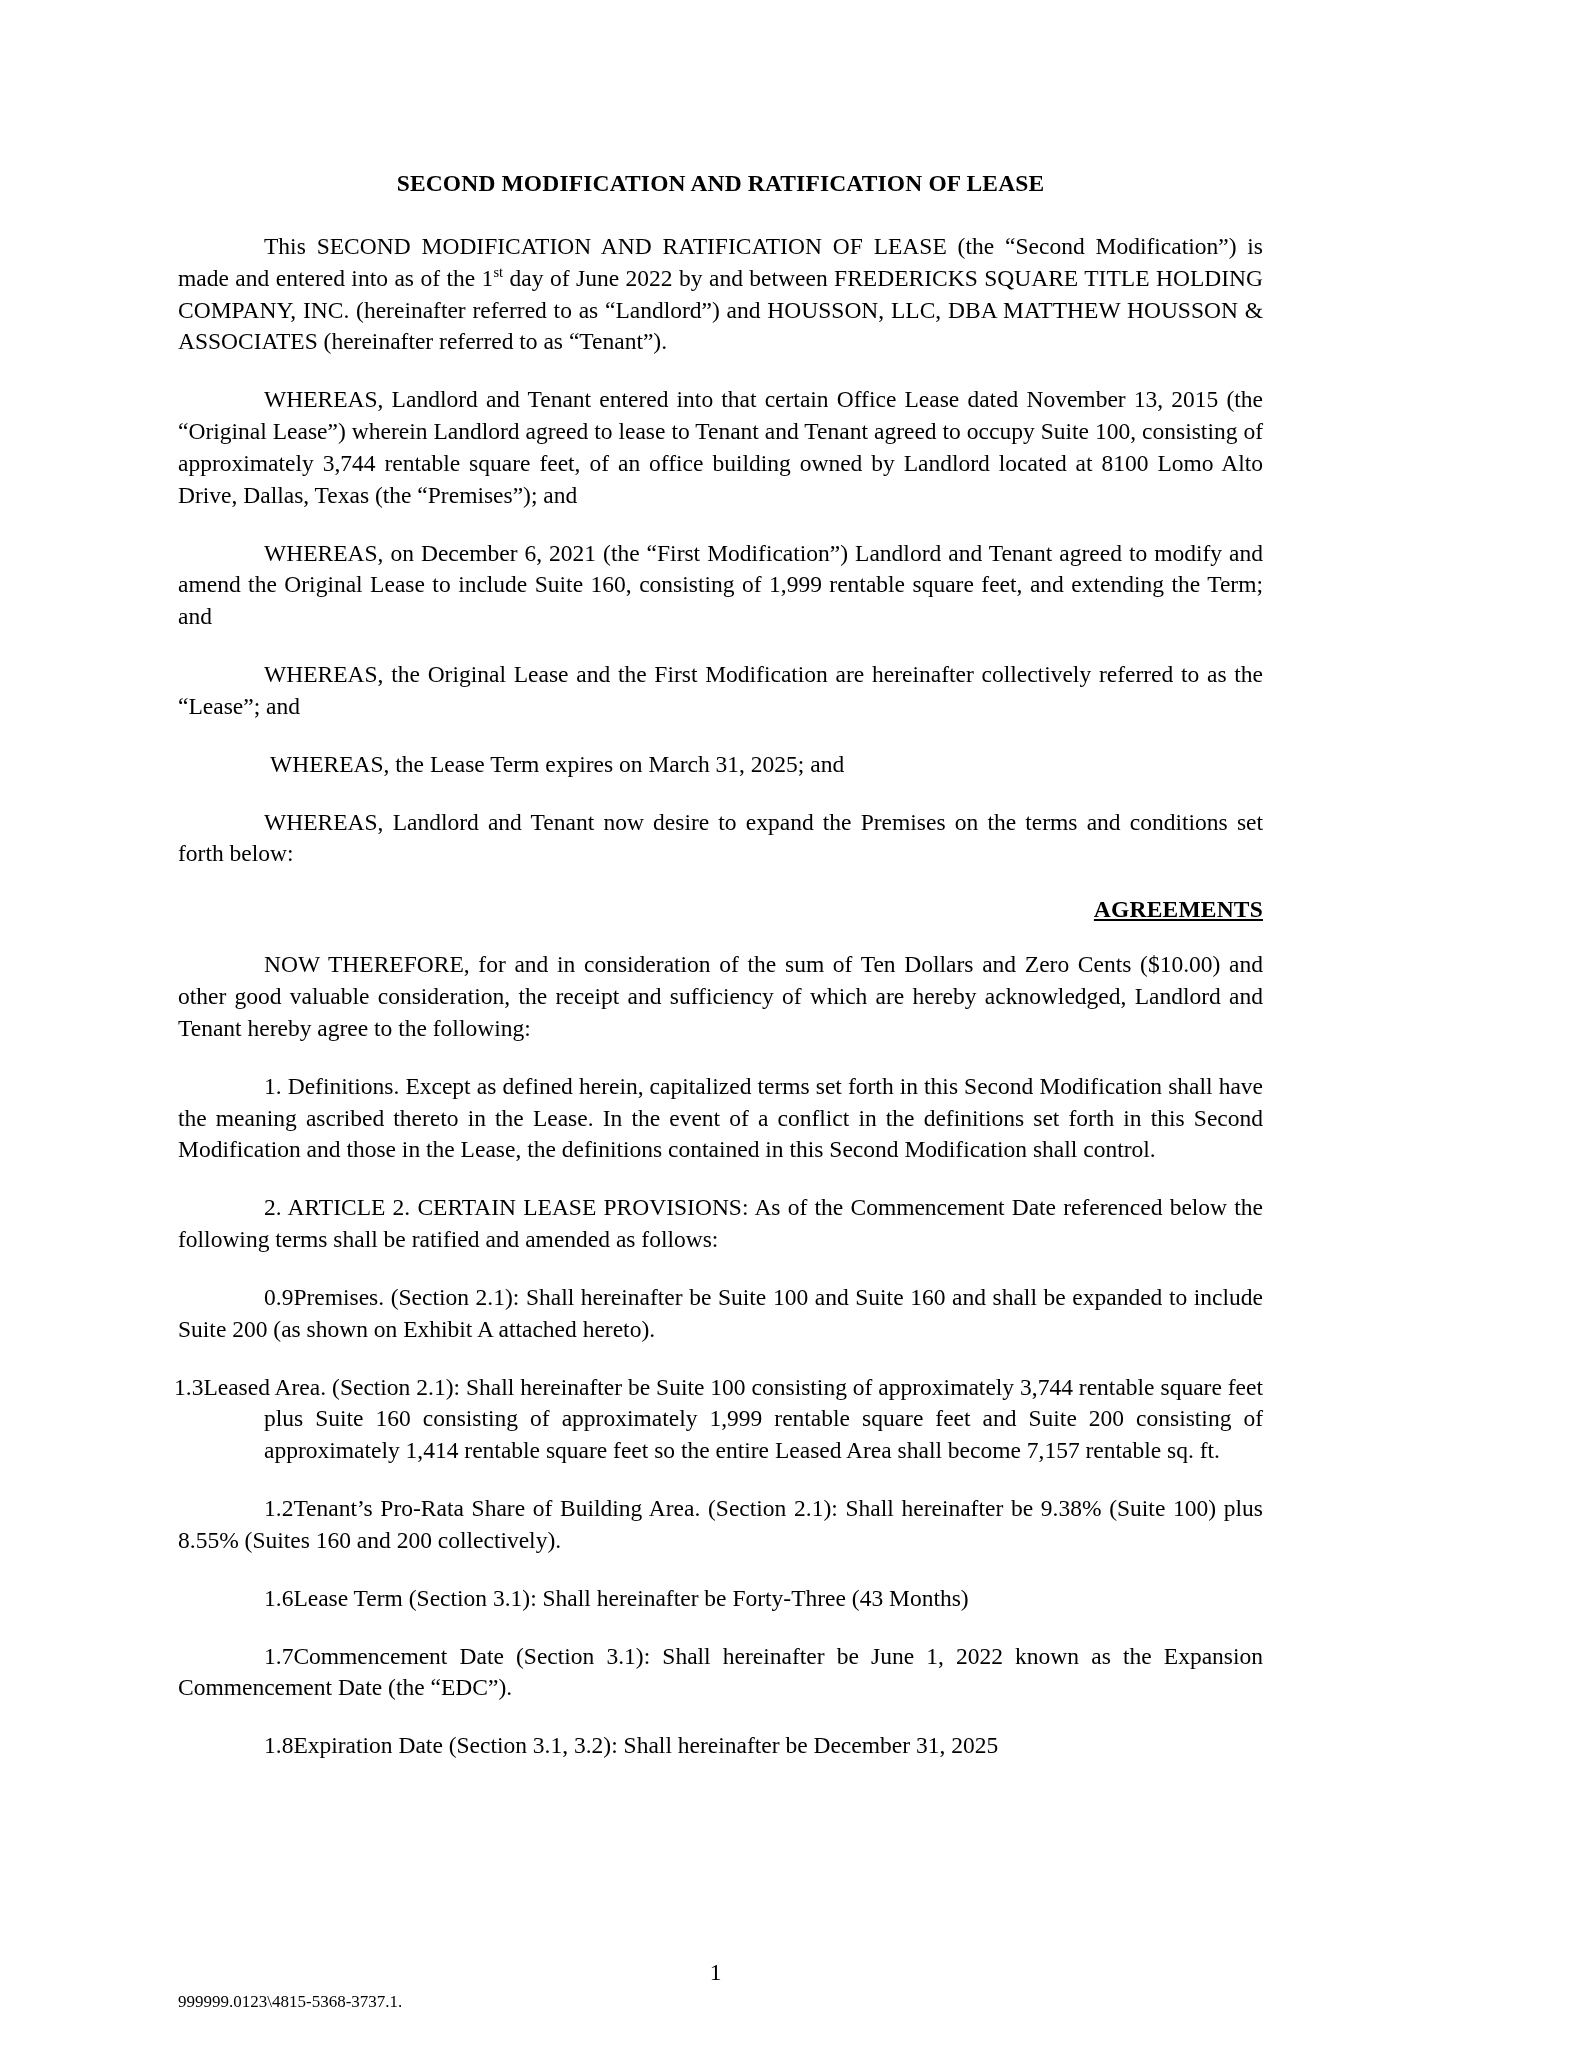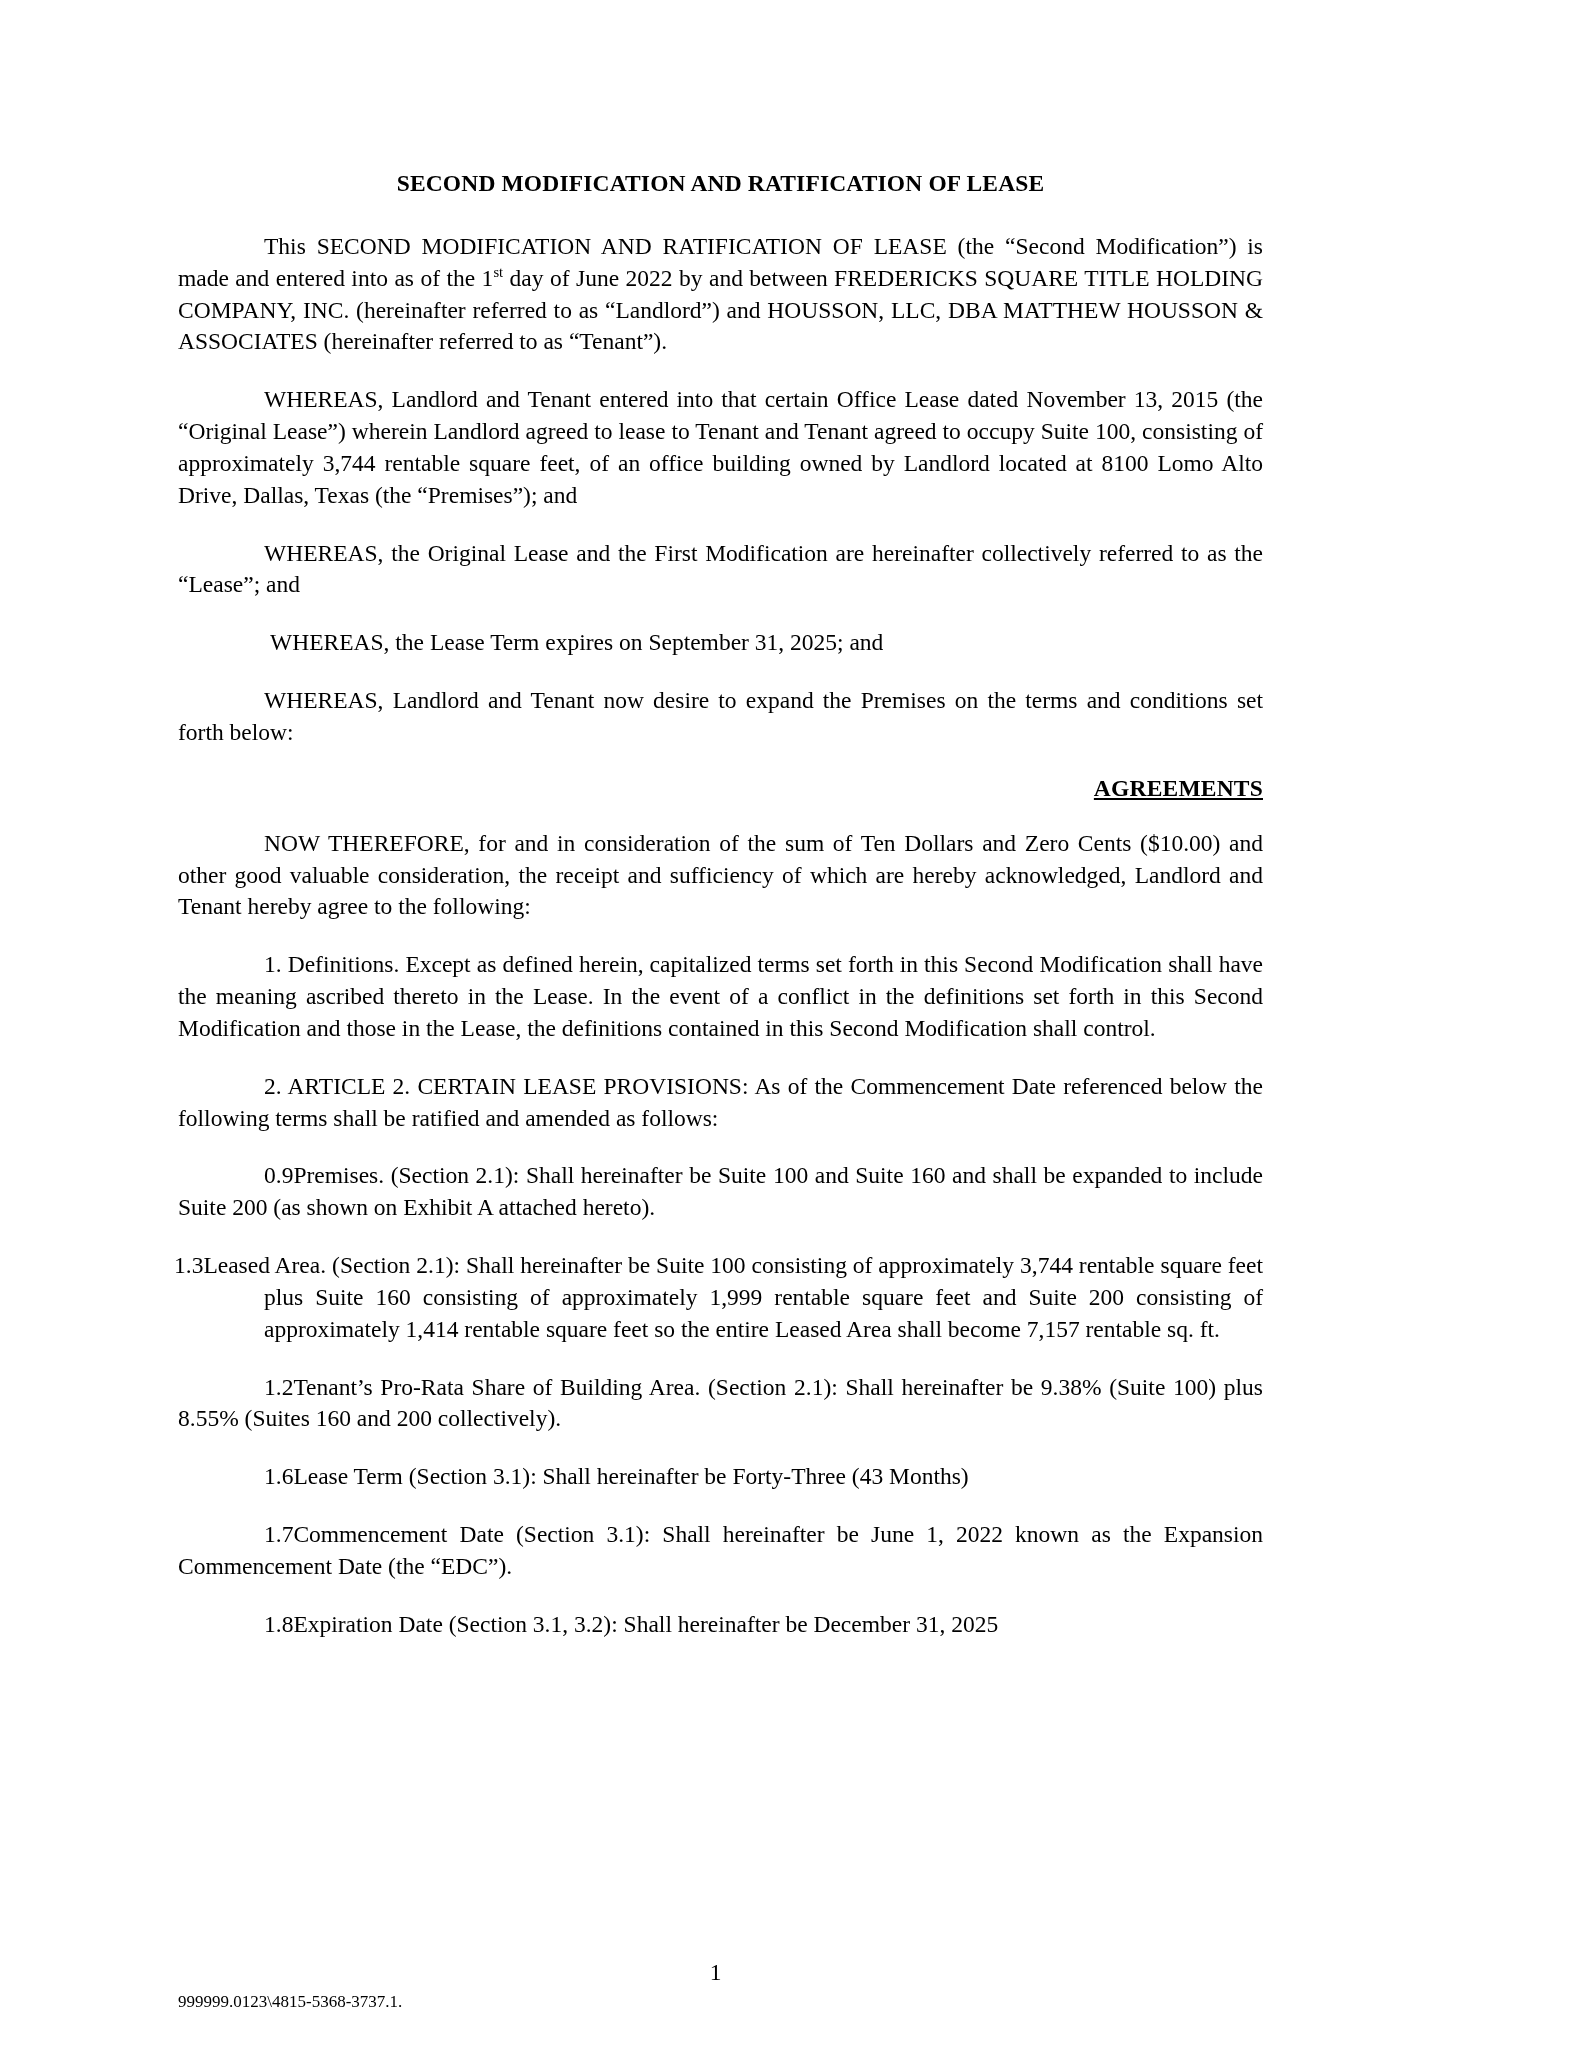--- a/index.html
+++ b/index.html
@@ -88,24 +88,25 @@
 <body>
 
 <div class="page">
 
   <h1 class="doc-title">SECOND MODIFICATION AND RATIFICATION OF LEASE</h1>
 
   <p class="para indent"><span>This SECOND MODIFICATION AND RATIFICATION OF LEASE (the “Second Modification”) is made and entered into as of the 1</span><sup>st</sup><span> day of June 2022 by and between FREDERICKS SQUARE TITLE HOLDING COMPANY, INC. (hereinafter referred to as “Landlord”) and HOUSSON, LLC, DBA MATTHEW HOUSSON &amp; ASSOCIATES (hereinafter referred to as “Tenant”).</span></p>
 
   <p class="para indent">WHEREAS, Landlord and Tenant entered into that certain Office Lease dated November 13, 2015 (the “Original Lease”) wherein Landlord agreed to lease to Tenant and Tenant agreed to occupy Suite 100, consisting of approximately 3,744 rentable square feet, of an office building owned by Landlord located at 8100 Lomo Alto Drive, Dallas, Texas (the “Premises”); and</p>
 
+  <p class="para indent">WHEREAS, on December 6, 2021 (the “First Modification”) Landlord and Tenant agreed to modify and amend the Original Lease to include Suite 160, consisting of 1,999 rentable square feet, and extending the Term; and</p>
 
   <p class="para indent">WHEREAS, the Original Lease and the First Modification are hereinafter collectively referred to as the “Lease”; and</p>
 
-  <p class="para indent-small">WHEREAS, the Lease Term expires on September 31, 2025; and</p>
+  <p class="para indent-small">WHEREAS, the Lease Term expires on March 31, 2025; and</p>
 
   <p class="para indent">WHEREAS, Landlord and Tenant now desire to expand the Premises on the terms and conditions set forth below:</p>
 
   <h2 class="section-head">AGREEMENTS</h2>
 
   <p class="para indent">NOW THEREFORE, for and in consideration of the sum of Ten Dollars and Zero Cents ($10.00) and other good valuable consideration, the receipt and sufficiency of which are hereby acknowledged, Landlord and Tenant hereby agree to the following:</p>
 
   <p class="para indent">1.  Definitions.  Except as defined herein, capitalized terms set forth in this Second Modification shall have the meaning ascribed thereto in the Lease. In the event of a conflict in the definitions set forth in this Second Modification and those in the Lease, the definitions contained in this Second Modification shall control.</p>
 
   <p class="para indent">2.  ARTICLE 2. CERTAIN LEASE PROVISIONS: As of the Commencement Date referenced below the following terms shall be ratified and amended as follows:</p>

